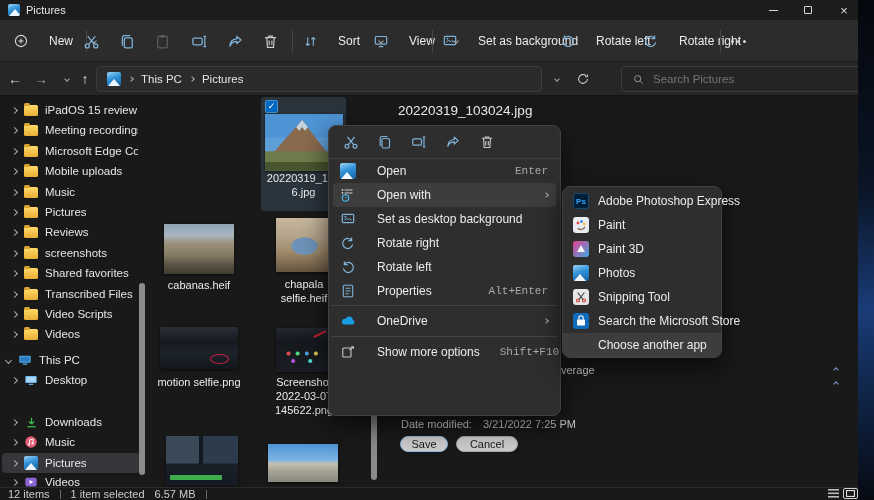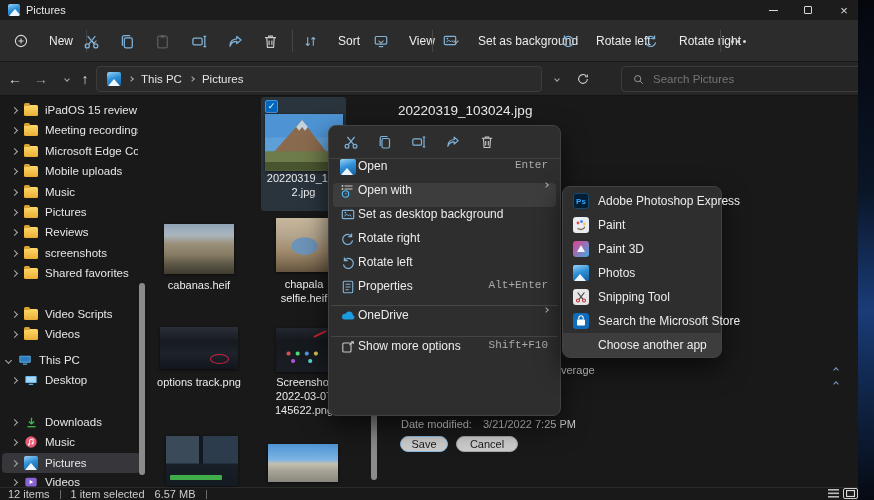--- a/index.html
+++ b/index.html
@@ -71,21 +71,21 @@
 
   
   #statusbar { position:absolute; left:0; top:487px; width:858px; height:13px; background:#191919; border-top:1px solid #2a2a2a; display:flex; align-items:center; gap:10px; padding:0 8px; font-size:11px; color:#cccccc; z-index:30; }
   .sb-divider { width:1px; height:9px; background:#6a6a6a; }
   .view-toggle { position:absolute; top:1px; width:15px; height:11px; display:flex; align-items:center; justify-content:center; }
 
   
   #ctxmenu { position:absolute; left:328px; top:125px; width:233px; height:291px; background:#2e2e2e; border:1px solid #424242; border-radius:8px; box-shadow:0 10px 26px rgba(0,0,0,.6); z-index:50; }
   #ctx-iconrow { display:flex; align-items:center; gap:10px; height:33px; padding:0 10px; border-bottom:1px solid #404040; }
   .ctx-ib { width:24px; height:24px; display:flex; align-items:center; justify-content:center; border-radius:4px; }
-  .mi { display:flex; height:24px; padding:0 12px 0 10px; color:#ececec; font-size:12px; gap:1px; white-space:nowrap; }
+  .mi { display:flex; align-items:center; height:24px; padding:0 12px 0 10px; color:#ececec; font-size:12px; gap:20px; white-space:nowrap; }
   .mi.hl { background:#3d3d3d; border-radius:4px; margin:0 4px; padding:0 8px 0 6px; }
   .mi .mic { width:18px; display:inline-flex; justify-content:center; flex:none; }
   .mi .sc { margin-left:auto; color:#ababab; font-size:11px;font-family:Liberation Mono, monospace; }
   .mi .subarrow { margin-left:auto; }
   .menu-sep { height:1px; background:#454545; margin:2px 2px; }
 
   
   #submenu { position:absolute; left:562px; top:186px; width:160px; height:172px; background:#2e2e2e; border:1px solid #424242; border-radius:8px; box-shadow:0 10px 26px rgba(0,0,0,.6); z-index:60; padding-top:2px; }
   .smi { display:flex; align-items:center; height:24px; padding:0 10px; color:#ececec; font-size:12px; gap:9px; white-space:nowrap; }
   .smi.hl { background:#3d3d3d; border-radius:0 0 7px 7px; }
@@ -307,20 +307,25 @@
     </div>
   <div class="tree" style="top:243px">
       <span class="chev"></span>
       <span class="folder"></span>
       <span>screenshots</span>
     </div>
   <div class="tree" style="top:263px">
       <span class="chev"></span>
       <span class="folder"></span>
       <span>Shared favorites</span>
+    </div>
+  <div class="tree" style="top:284px">
+      <span class="chev"></span>
+      <span class="folder"></span>
+      <span>Transcribed Files</span>
     </div>
   <div class="tree" style="top:304px">
       <span class="chev"></span>
       <span class="folder"></span>
       <span>Video Scripts</span>
     </div>
   <div class="tree" style="top:324px">
       <span class="chev"></span>
       <span class="folder"></span>
       <span>Videos</span>
@@ -396,37 +401,37 @@
       <svg width="78" height="57" viewBox="0 0 80 58">
           <rect width="80" height="58" fill="#5e9fd8"></rect>
           <rect width="80" height="24" fill="#4e94d4"></rect>
           <polygon points="8,40 38,6 64,40" fill="#8a6a4e"></polygon>
           <polygon points="32,13 38,6 44,13 41,17 38,13 35,17" fill="#c4d2de"></polygon>
           <rect y="38" width="80" height="20" fill="#6e7b4a"></rect>
           <rect y="49" width="80" height="9" fill="#49552f"></rect>
         </svg>
     </span>
     <span>20220319_103</span>
-    <span>2.jpg</span>
+    <span>6.jpg</span>
   </div>
 
   <div class="tile" style="left:160px;top:224px;width:78px">
     <span class="thumb th-building" style="width:70px;height:50px;margin-bottom:4px"></span>
     <span>cabanas.heif</span>
   </div>
 
   <div class="tile" style="left:263px;top:218px;width:82px">
     <span class="thumb th-selfie" style="width:57px;height:54px;margin-bottom:5px"></span>
     <span>chapala</span>
     <span>selfie.heif</span>
   </div>
 
   <div class="tile" style="left:156px;top:327px;width:86px">
     <span class="thumb th-editor" style="width:78px;height:42px;margin-bottom:6px"></span>
-    <span>options track.png</span>
+    <span>motion selfie.png</span>
   </div>
 
   <div class="tile" style="left:263px;top:328px;width:82px">
     <span class="thumb th-darkshot" style="width:57px;height:44px;margin-bottom:3px"></span>
     <span>Screenshot</span>
     <span>2022-03-07</span>
     <span>145622.png</span>
   </div>
 
   <div class="tile" style="left:165px;top:436px;width:74px">

